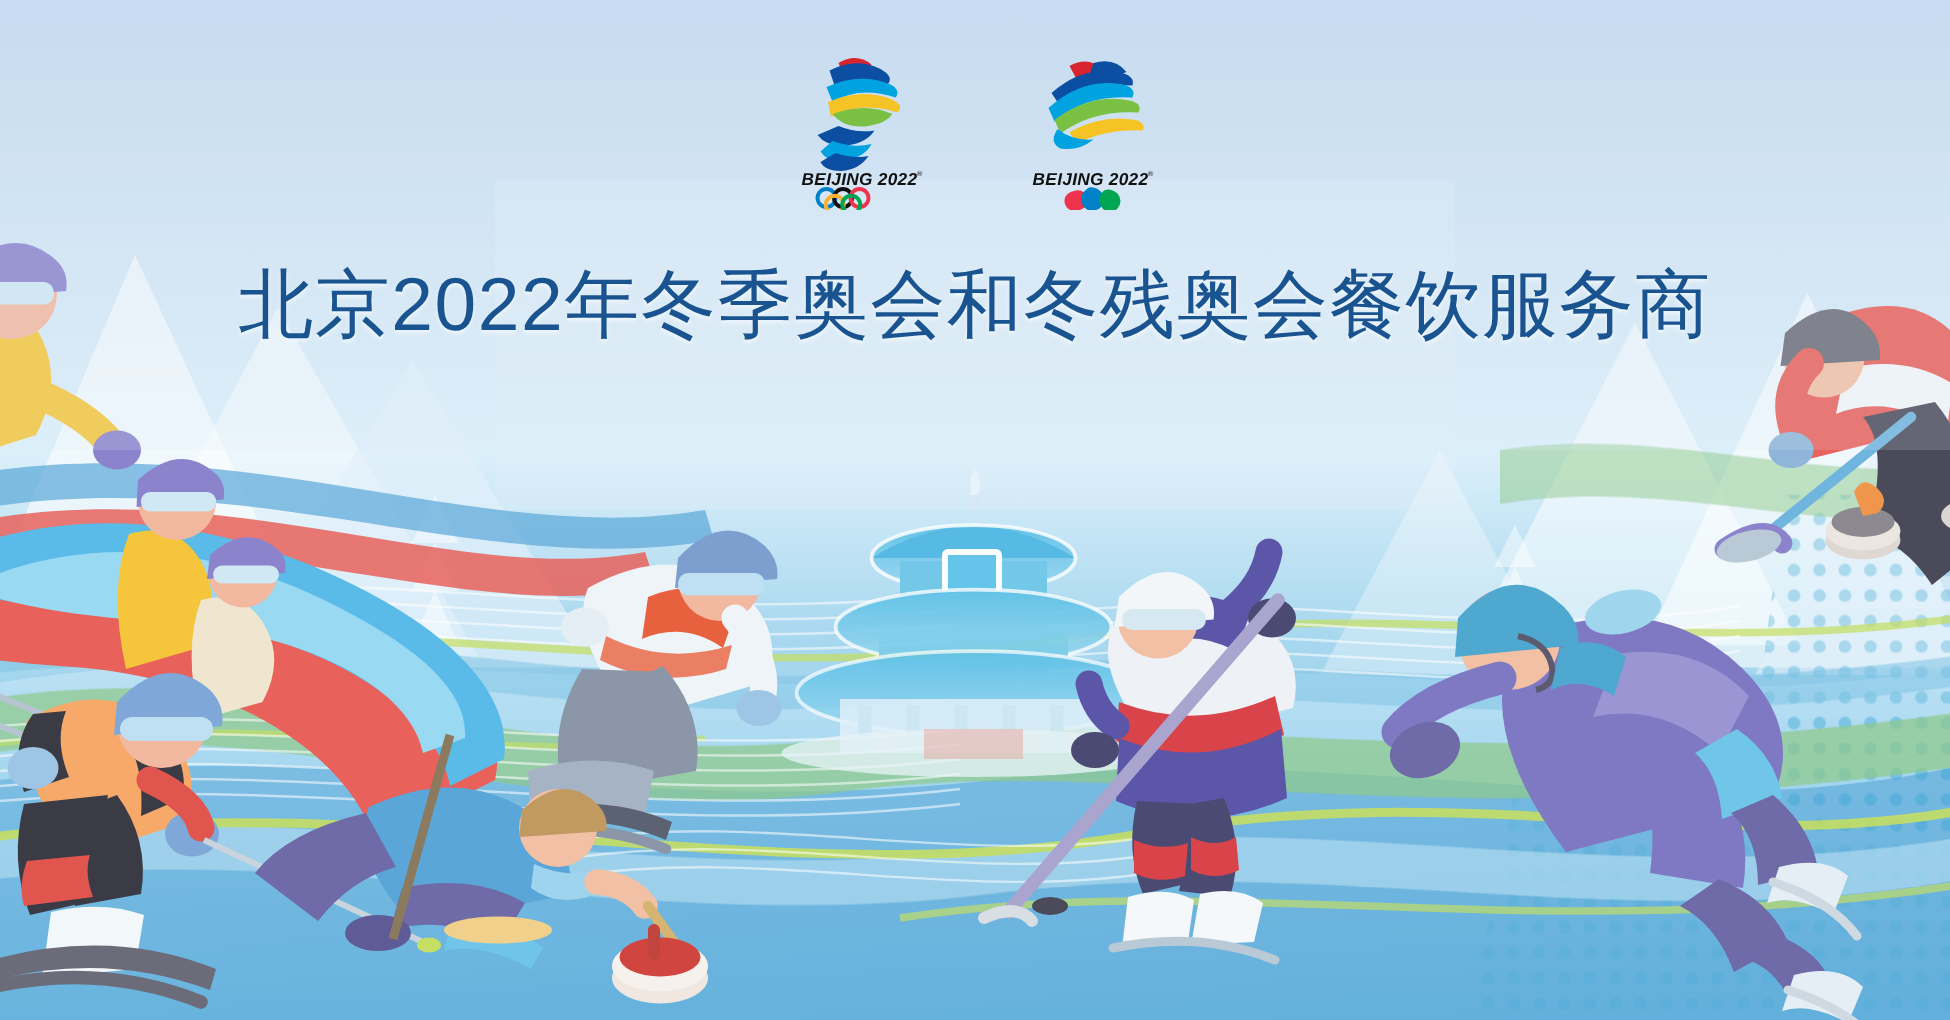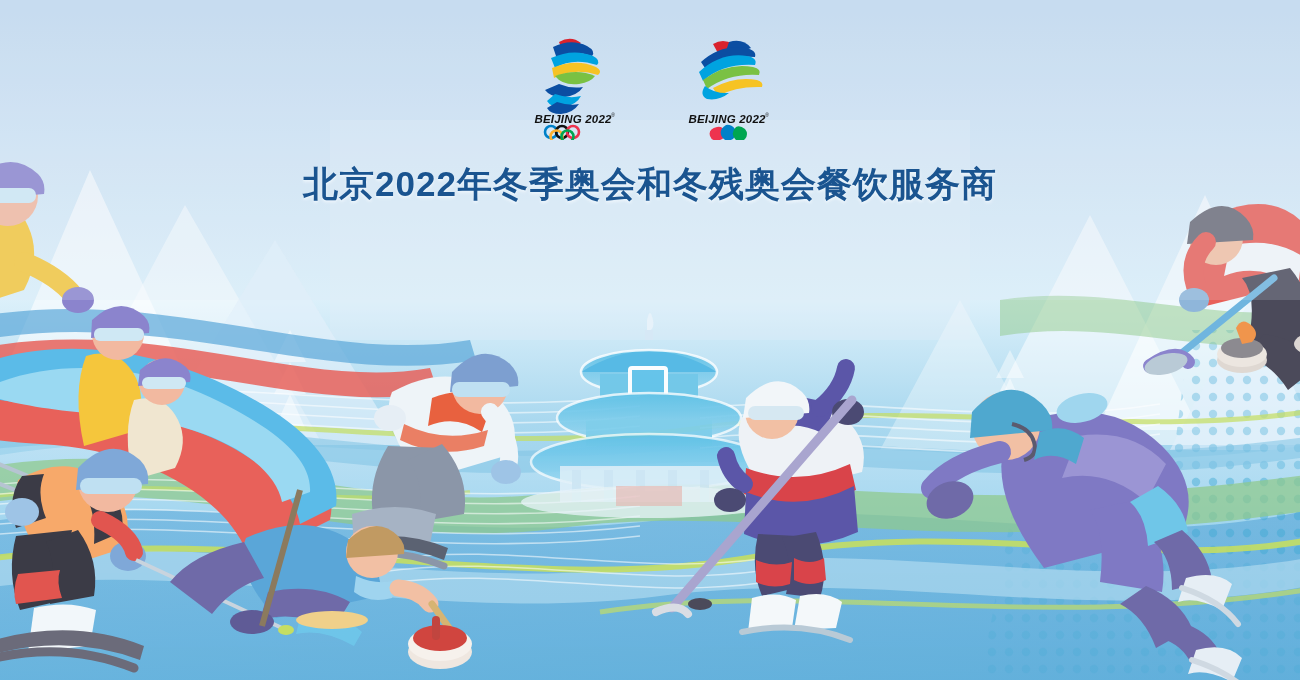--- a/index.html
+++ b/index.html
@@ -25,22 +25,22 @@
   .emblem svg{display:block;}
 
   
   #title-wrap{
     position:absolute;left:0;right:0;top:142px;
     text-align:center;z-index:45;
   }
   #title{
     display:inline-block;
     font-family:"Liberation Sans","DejaVu Sans",sans-serif;
-    font-weight:bold;
-    font-size:35px;
+    font-weight:normal;
+    font-size:50px;
     line-height:1.08;
     letter-spacing:1px;
     color:#1a5490;
     text-shadow:0 1px 0 #e8f3fb, 0 2px 3px rgba(255,255,255,.55);
     white-space:nowrap;
   }
 </style>
 </head>
 <body>
 

